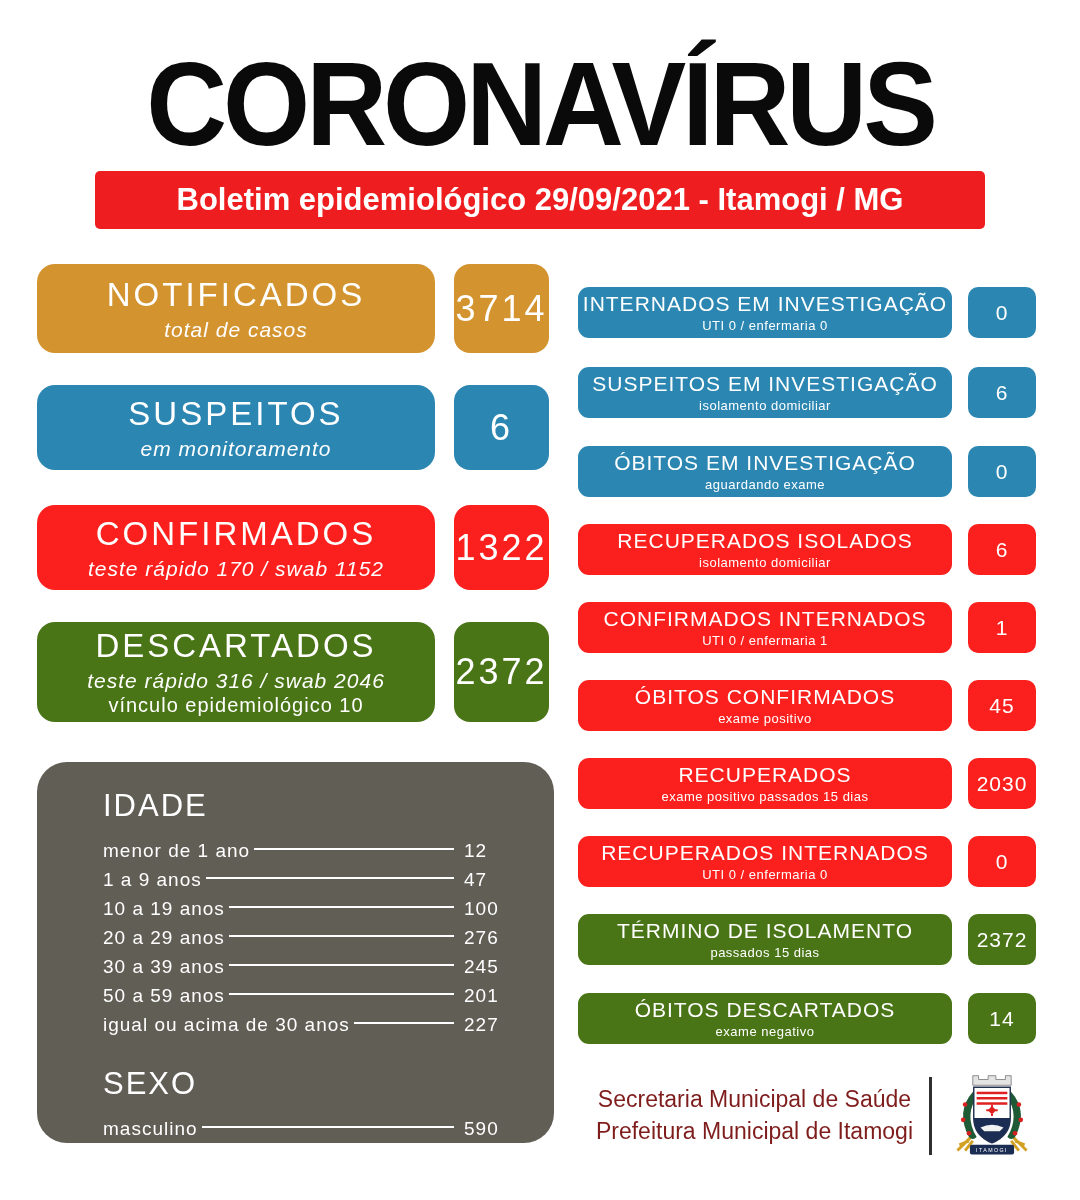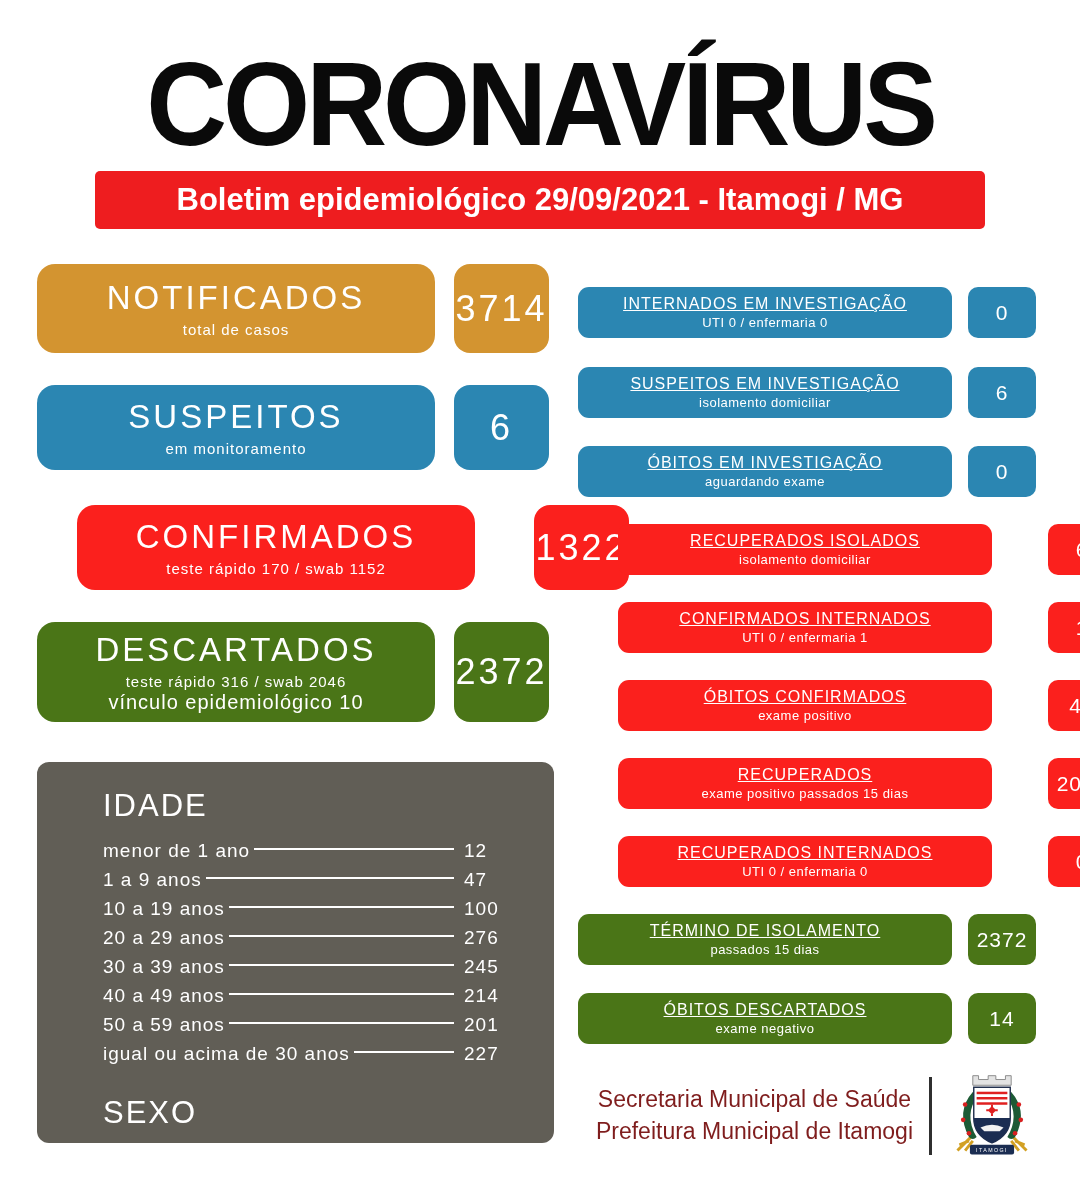--- a/index.html
+++ b/index.html
@@ -19,46 +19,46 @@
   .banner {
     position:absolute; top:171px; left:95px; width:890px; height:58px;
     background:#ee1d1f; border-radius:5px; color:#ffffff;
     font-weight:bold; font-size:31px; letter-spacing:0px;
     display:flex; align-items:center; justify-content:center;
   }
 
   
   .c-gold  { background:#d39430; }
   .c-blue  { background:#2b86b2; }
-  .c-red   { background:#fb201d;margin-left:40px; }
+  .c-red   { background:#fb201d; }
   .c-green { background:#4a7517; }
 
   
   .lrow { position:absolute; left:37px; display:flex; gap:19px; }
   .lr1 { top:264px; height:89px; }
   .lr2 { top:385px; height:85px; }
   .lr3 { top:505px; height:85px; }
   .lr4 { top:622px; height:100px; }
   .lrow .box {
     width:398px; height:100%; border-radius:18px; color:#fff;
     display:flex; flex-direction:column; align-items:center; justify-content:center;
   }
   .lrow .num {
     width:95px; height:100%; border-radius:16px; color:#fff;
     display:flex; align-items:center; justify-content:center;
     font-size:36px; letter-spacing:3px;
   }
   .lrow .ttl { font-size:33px; letter-spacing:3px; }
-  .lrow .sub { font-size:15px; letter-spacing:1px; margin-top:4px; }
+  .lrow .sub { font-size:21px; letter-spacing:1px; margin-top:4px;font-style:italic; }
   .lrow .sub2 { font-size:20px; letter-spacing:1px; margin-top:1px; }
 
   
   .gray-panel {
     position:absolute; left:37px; top:762px; width:517px; height:381px;
-    background:#615e56; border-radius:12px; color:#ffffff;
+    background:#615e56; border-radius:30px; color:#ffffff;
     padding:26px 46px 0 66px;
   }
   .panel-heading { font-size:31px; letter-spacing:2px; margin-bottom:12px; }
   .panel-heading.sexo { margin-top:27px; }
   .drow {
     display:flex; align-items:center;
     font-size:19px; letter-spacing:1px; height:29px;
   }
   .leader { flex:1; border-bottom:2px solid #ffffff; margin:0 10px 4px 4px; }
   .dvalue { min-width:44px; text-align:left; }
@@ -66,21 +66,21 @@
   
   .rrow { position:absolute; left:578px; display:flex; gap:16px; height:51px; }
   .rr1 { top:287px; } .rr2  { top:367px; } .rr3 { top:446px; }
   .rr4 { top:524px; } .rr5  { top:602px; } .rr6 { top:680px;border-radius:24px; }
   .rr7 { top:758px; } .rr8  { top:836px; } .rr9 { top:914px; }
   .rr10 { top:993px; }
   .rrow .box {
     width:374px; height:100%; border-radius:11px; color:#fff;
     display:flex; flex-direction:column; align-items:center; justify-content:center;
   }
-  .rrow .ttl { font-size:16px; letter-spacing:1px;text-decoration:underline; }
+  .rrow .ttl { font-size:21px; letter-spacing:1px; }
   .rrow .sub { font-size:13px; letter-spacing:.5px; margin-top:2px; }
   .rrow .num {
     width:68px; height:100%; border-radius:10px; color:#fff;
     display:flex; align-items:center; justify-content:center;
     font-size:21px; letter-spacing:1px;
   }
 
   
   .footer {
     position:absolute; left:578px; top:1066px; width:462px; height:100px;
@@ -153,25 +153,20 @@
     </div>
     <div class="drow">
       <span>20 a 29 anos</span>
       <span class="leader"></span>
       <span class="dvalue">276</span>
     </div>
     <div class="drow">
       <span>30 a 39 anos</span>
       <span class="leader"></span>
       <span class="dvalue">245</span>
-    </div>
-    <div class="drow">
-      <span>40 a 49 anos</span>
-      <span class="leader"></span>
-      <span class="dvalue">214</span>
     </div>
     <div class="drow">
       <span>50 a 59 anos</span>
       <span class="leader"></span>
       <span class="dvalue">201</span>
     </div>
     <div class="drow">
       <span>igual ou acima de 30 anos</span>
       <span class="leader"></span>
       <span class="dvalue">227</span>

